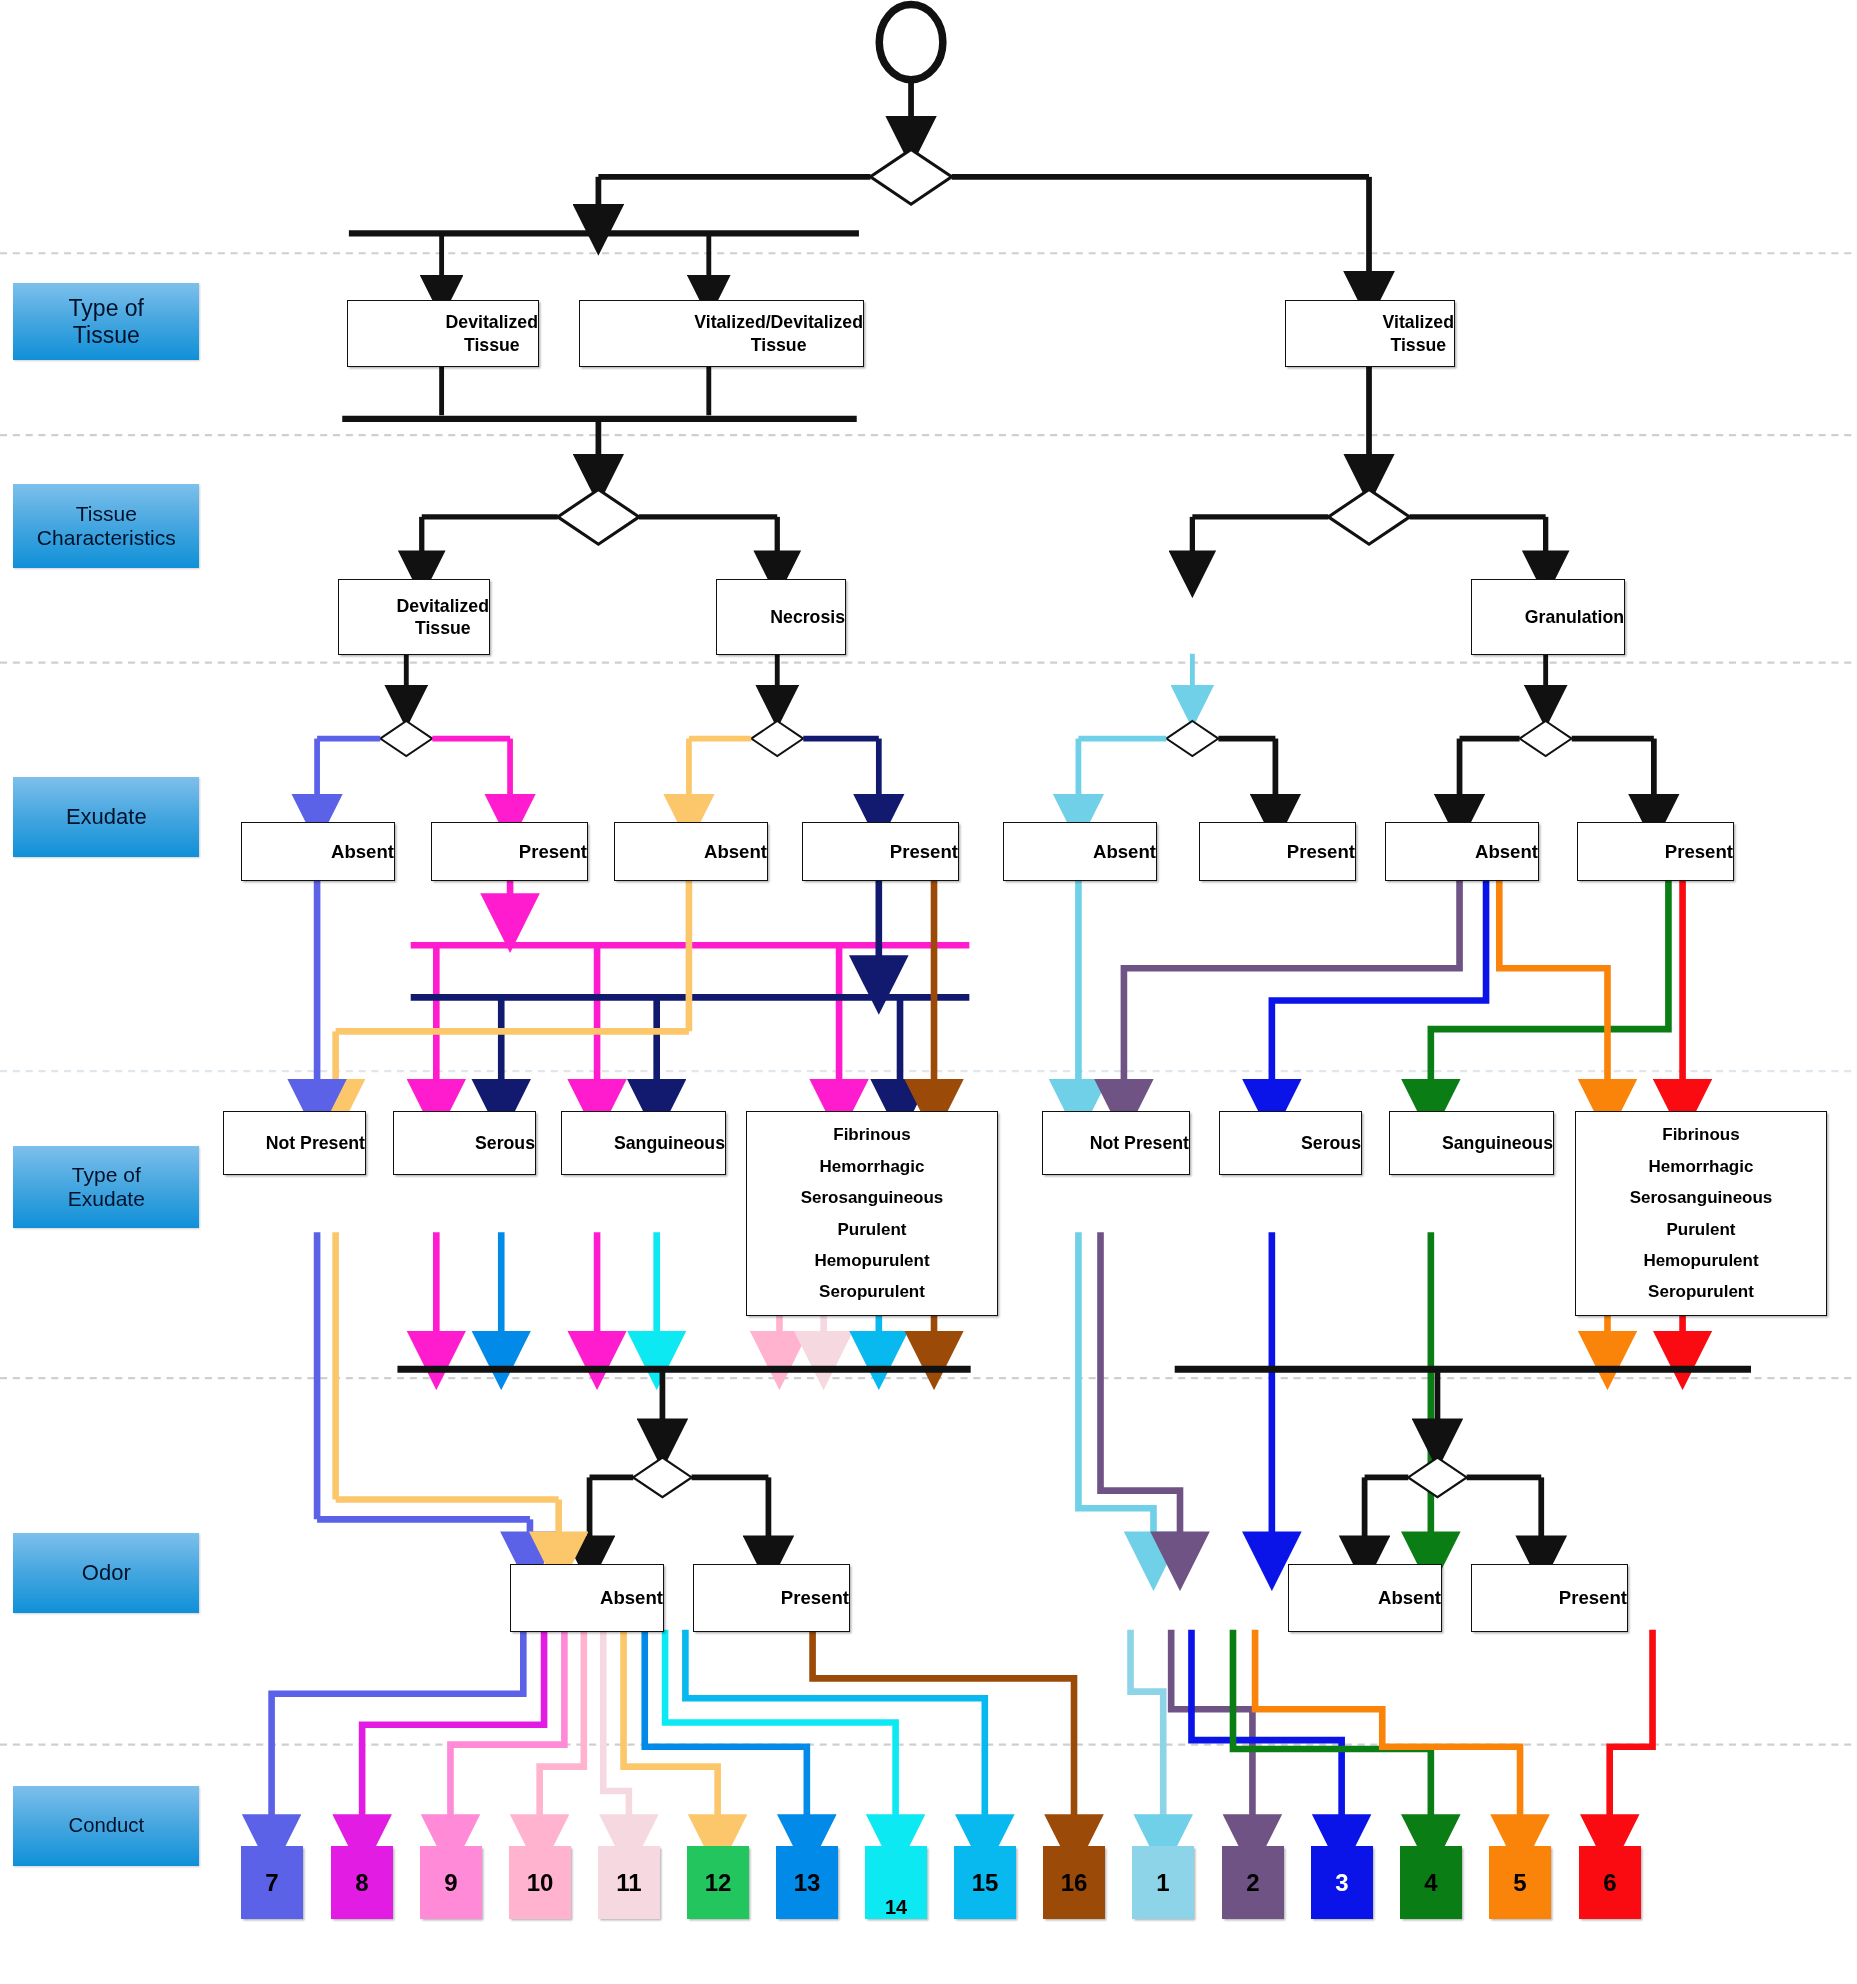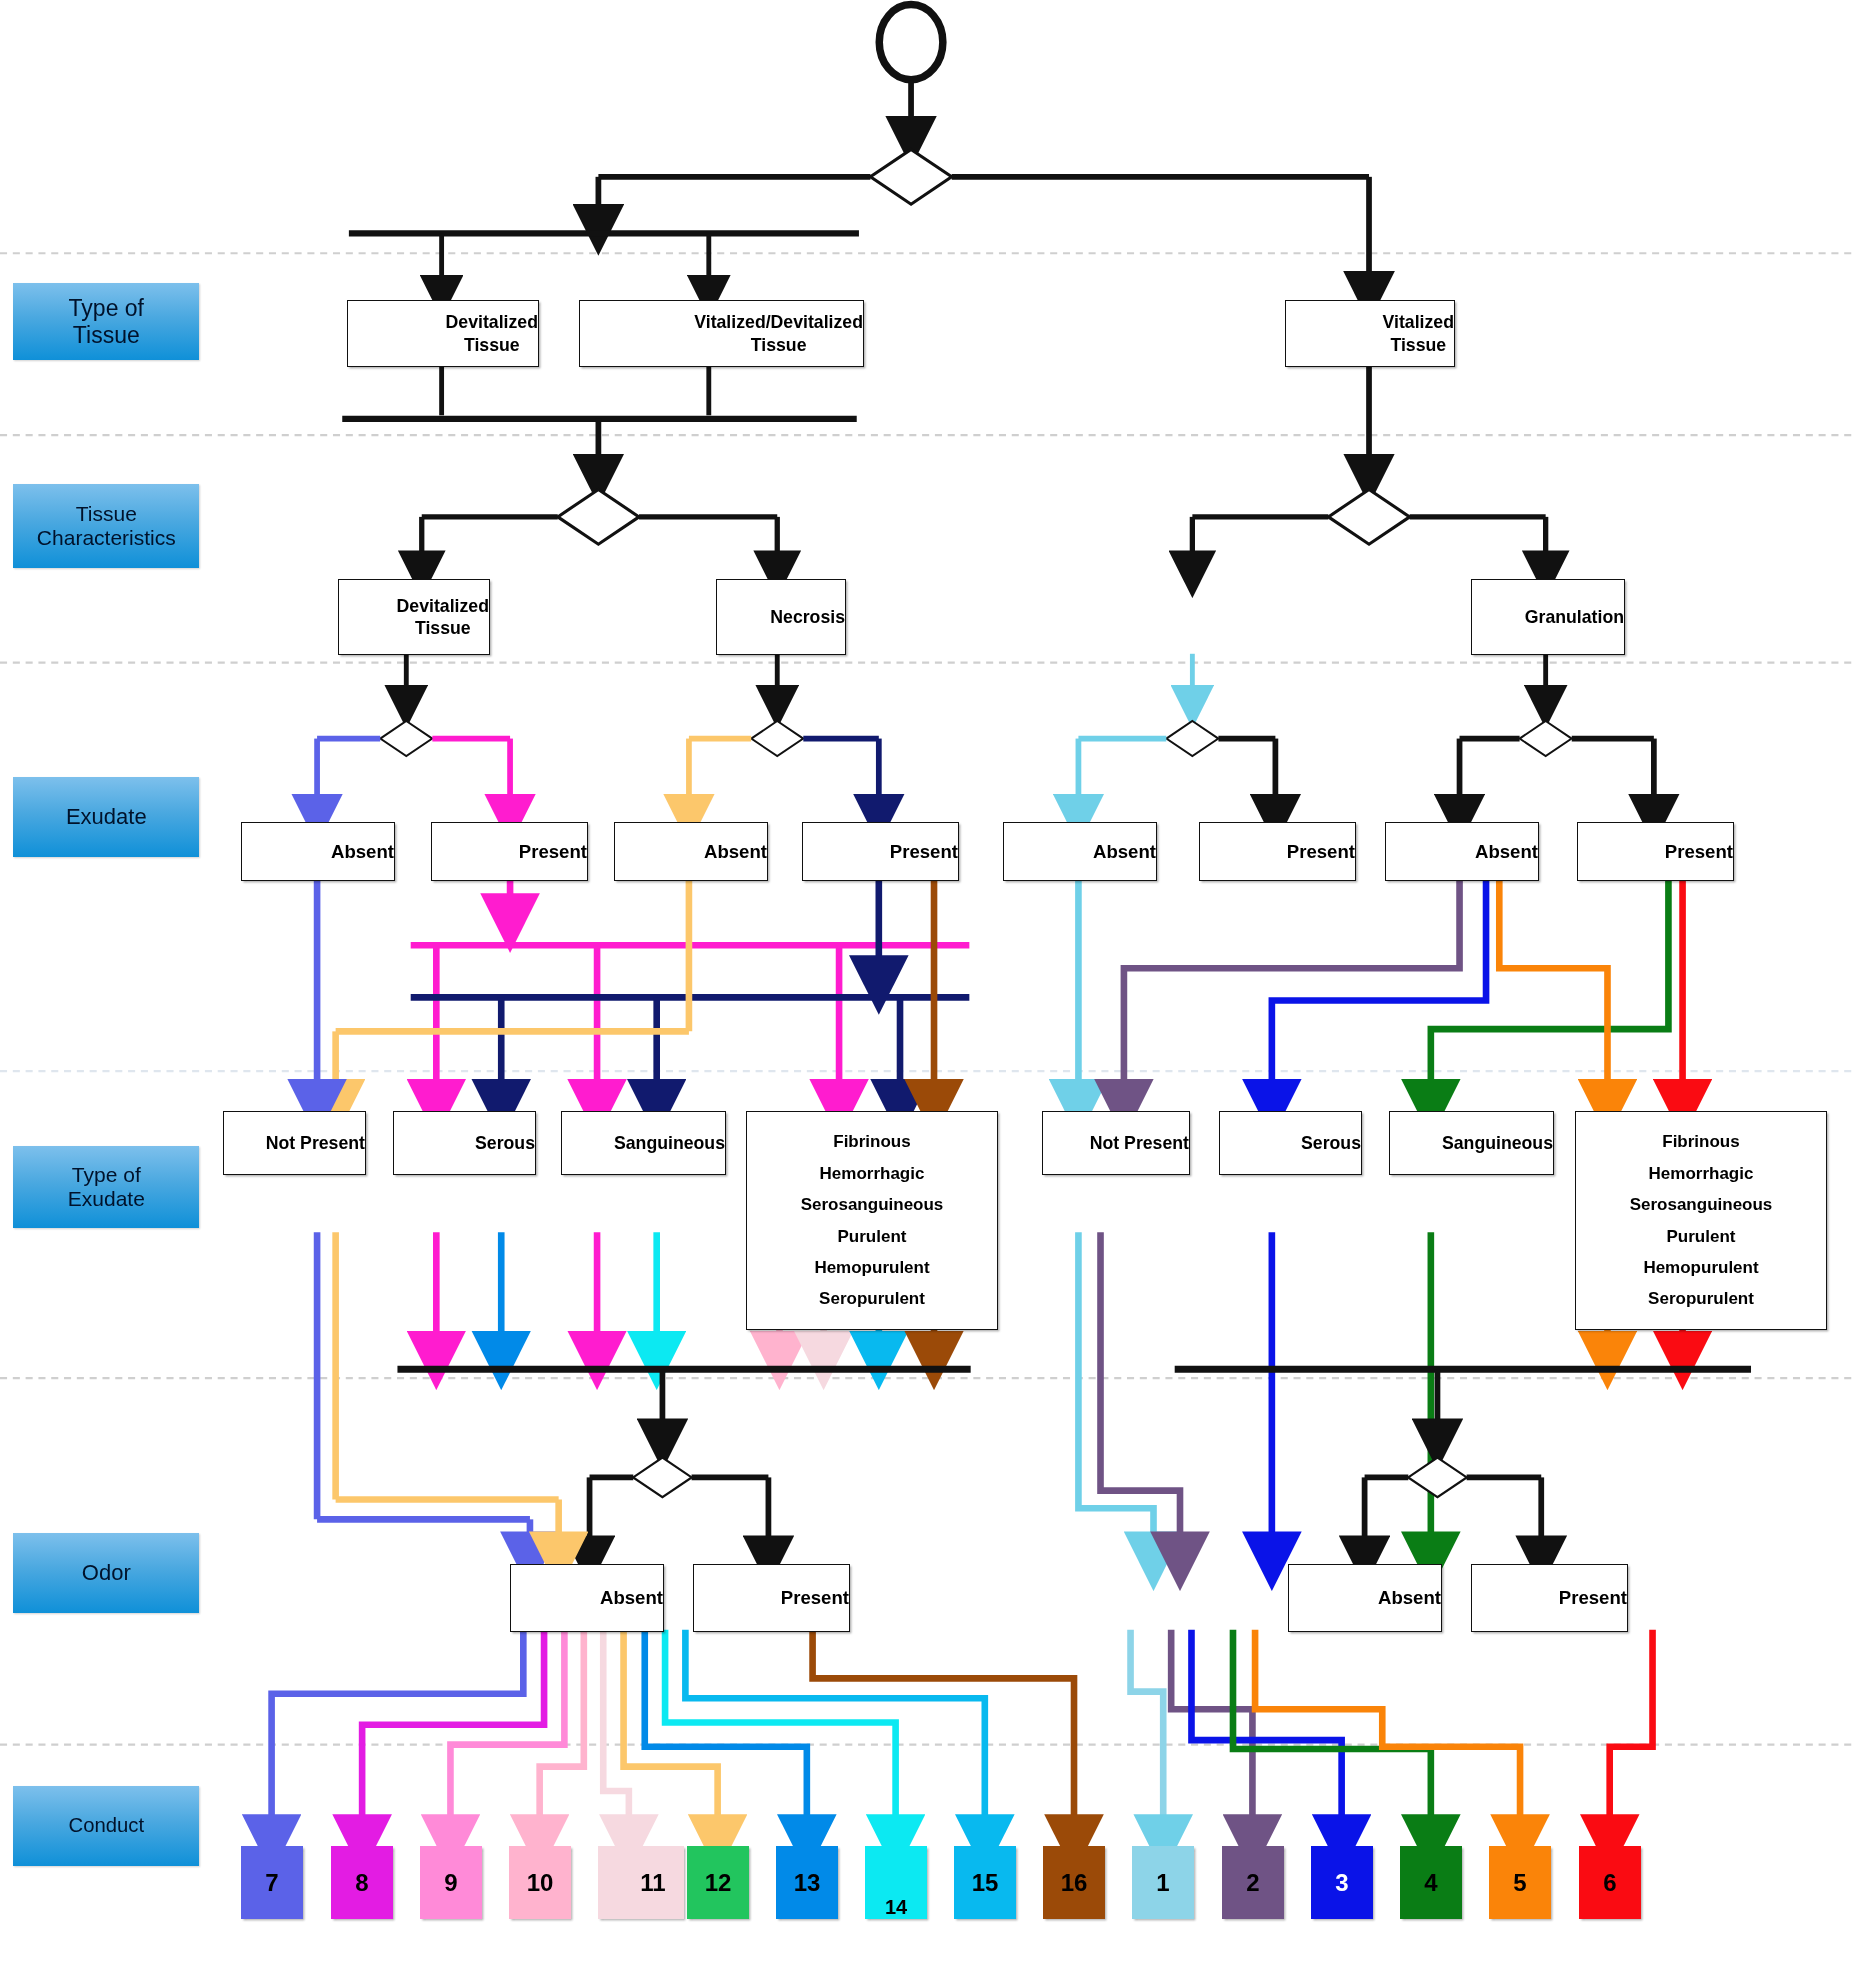--- a/index.html
+++ b/index.html
@@ -16,21 +16,21 @@
     font-family:"Liberation Sans",sans-serif;
     line-height:1.15;
   }
   .nodebox{
     position:absolute;background:#fff;border:1.8px solid #111;
     box-shadow:2.2px 2.2px 2.2px rgba(0,0,0,.35);
     display:flex;align-items:center;justify-content:flex-end;
     text-align:center;color:#000;font-weight:bold;
     font-family:"Liberation Sans",sans-serif;line-height:1.25;
   }
-  .multi{flex-direction:column;justify-content:space-evenly;padding:9px 0;}
+  .multi{flex-direction:column;justify-content:space-evenly;padding:2px 0;}
   .multi span{display:block;}
   .swatch{
     position:absolute;display:flex;align-items:center;justify-content:center;
     font-weight:bold;font-family:"Liberation Sans",sans-serif;
     box-shadow:1.8px 1.8px 2.2px rgba(0,0,0,.32);
   }
 </style>
 </head>
 <body>
 
@@ -448,21 +448,21 @@
       </div>
       <div class="swatch" style="left: 331px; top: 1846px; width: 62px; height: 73px; background: rgb(227, 28, 227); color: rgb(0, 0, 0); font-size: 24px;">
         <span>8</span>
       </div>
       <div class="swatch" style="left: 420px; top: 1846px; width: 62px; height: 73px; background: rgb(255, 138, 216); color: rgb(0, 0, 0); font-size: 24px;">
         <span>9</span>
       </div>
       <div class="swatch" style="left: 509px; top: 1846px; width: 62px; height: 73px; background: rgb(255, 179, 206); color: rgb(0, 0, 0); font-size: 24px;">
         <span>10</span>
       </div>
-      <div class="swatch" style="left: 598px; top: 1846px; width: 62px; height: 73px; background: rgb(246, 217, 224); color: rgb(0, 0, 0); font-size: 24px; padding-left: 24px;">
+      <div class="swatch" style="left: 598px; top: 1846px; width: 62px; height: 73px; background: rgb(246, 217, 224); color: rgb(0, 0, 0); font-size: 24px;">
         <span>11</span>
       </div>
       <div class="swatch" style="left: 687px; top: 1846px; width: 62px; height: 73px; background: #22c55e; color: rgb(0, 0, 0); font-size: 24px;">
         <span>12</span>
       </div>
       <div class="swatch" style="left: 776px; top: 1846px; width: 62px; height: 73px; background: rgb(1, 138, 232); color: rgb(0, 0, 0); font-size: 24px;">
         <span>13</span>
       </div>
       <div class="swatch" style="left: 865px; top: 1846px; width: 62px; height: 73px; background: rgb(12, 233, 242); color: rgb(0, 0, 0); font-size: 20px; align-items: flex-end;">
         <span>14</span>

